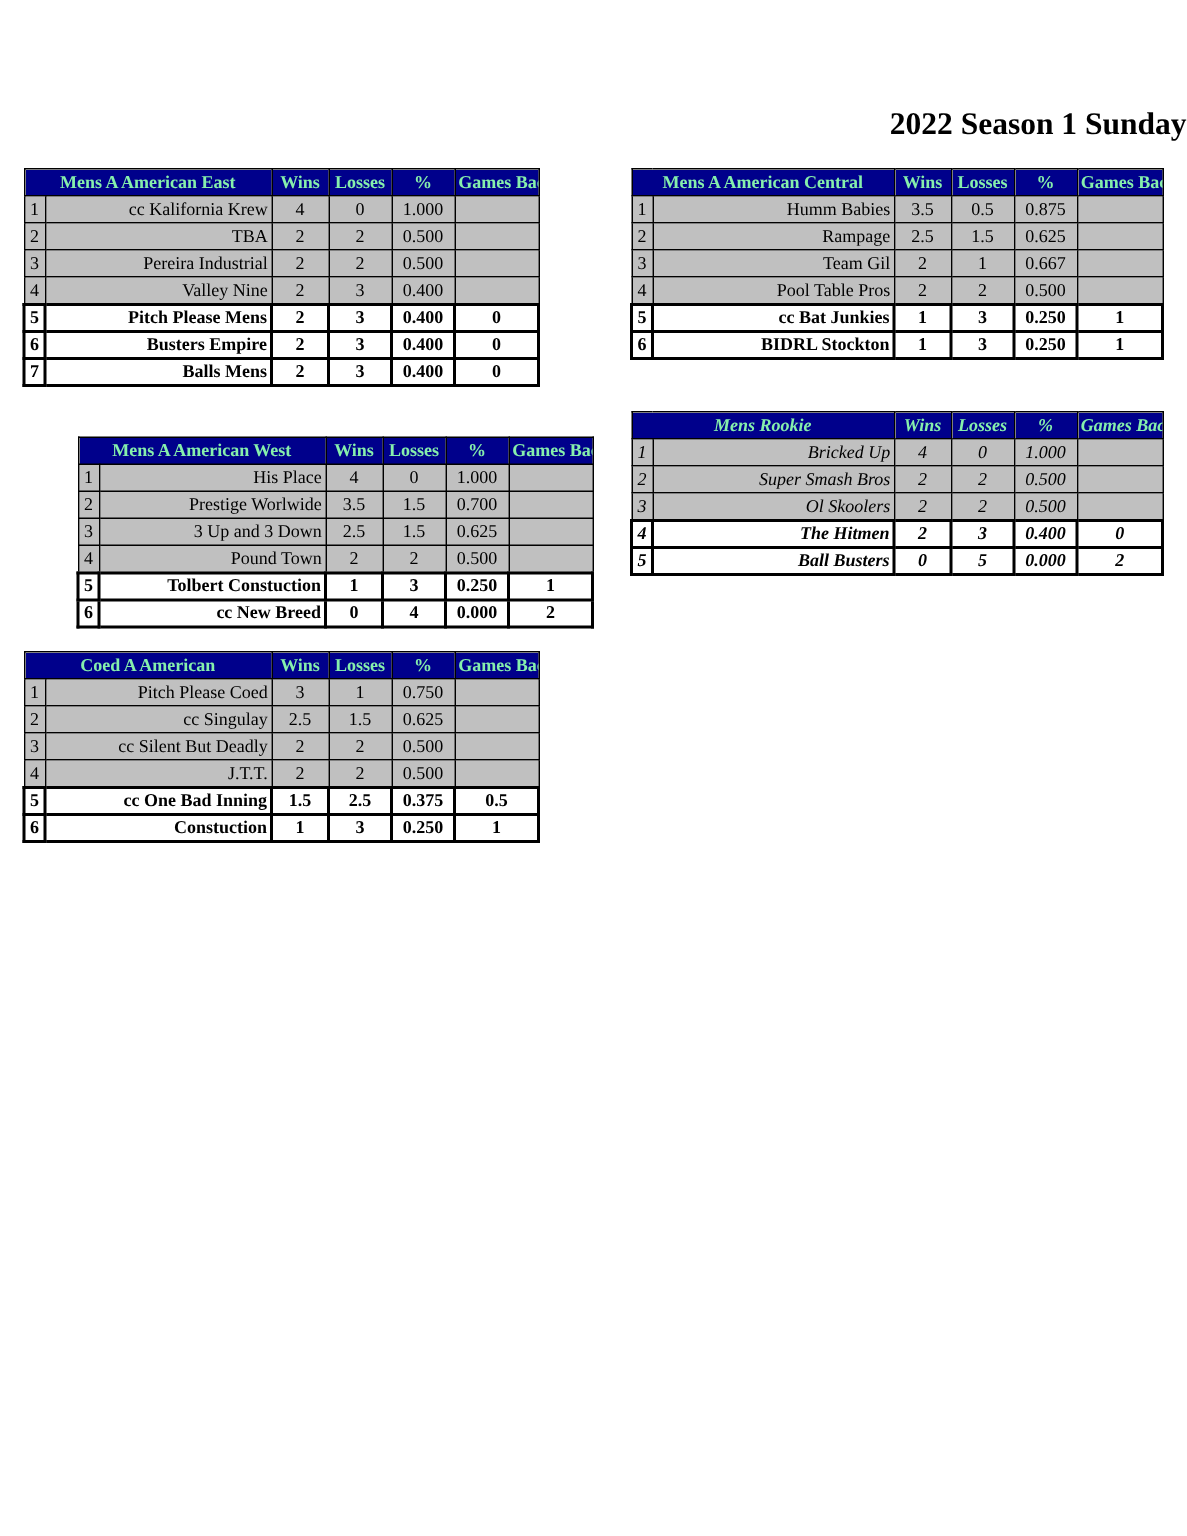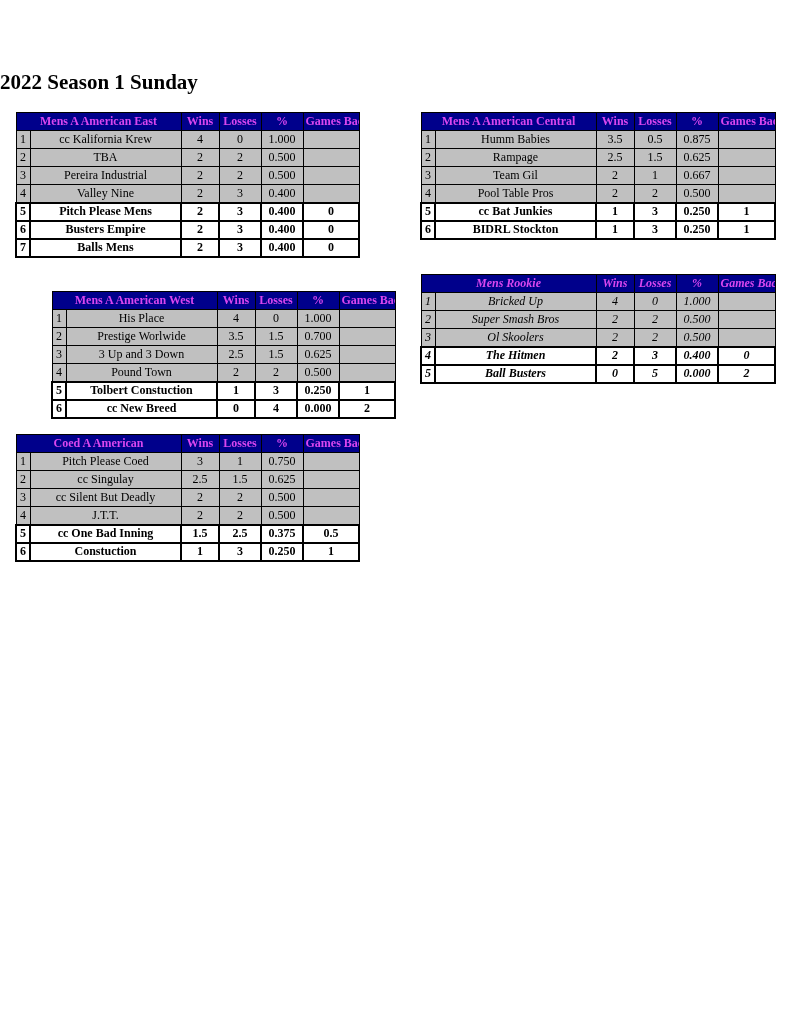--- a/index.html
+++ b/index.html
@@ -10,21 +10,21 @@
     position: relative;
     background: #ffffff;
     font-family: "Liberation Serif", "DejaVu Serif", serif;
     color: #000;
   }
   .page-title {
     position: absolute;
     top: 70px;
     left: 0;
     width: 791px;
-    text-align: left;
+    text-align: right;
     font-size: 21px;
     font-weight: bold;
     margin: 0;
   }
   table.standings {
     position: absolute;
     border-collapse: collapse;
     table-layout: fixed;
     font-size: 12px;
   }
@@ -45,32 +45,32 @@
 
   .standings th, .standings td {
     border: 1px solid #000;
     height: 18px;
     padding: 0 2px;
     overflow: hidden;
     white-space: nowrap;
   }
   .standings thead th {
     background: #00008B;
-    color: #d946ef;
+    color: #86efac;
     font-weight: bold;
     text-align: center;
   }
   .row-normal td { background: #C0C0C0; font-weight: normal; }
   .row-playoff td {
     background: #ffffff;
     font-weight: bold;
     border-width: 2px;
   }
   .c-rank { text-align: center; padding: 0; }
-  .c-team { text-align: center; padding-left: 3px; }
+  .c-team { text-align: right; padding-left: 3px; }
   .c-num  { text-align: center; }
 </style>
 </head>
 <body>
 
 <h1 class="page-title">2022 Season 1 Sunday</h1>
 
 <table class="standings" id="table-east">
   <colgroup>
       <col class="w-rank">

